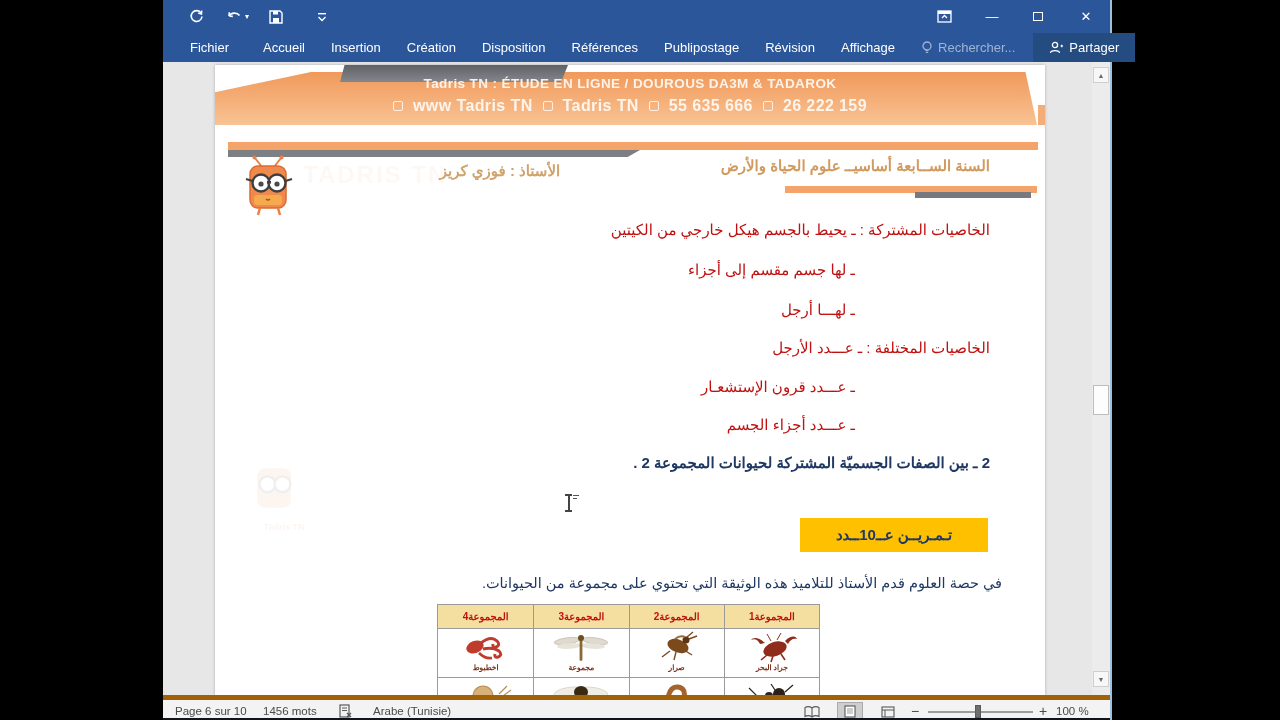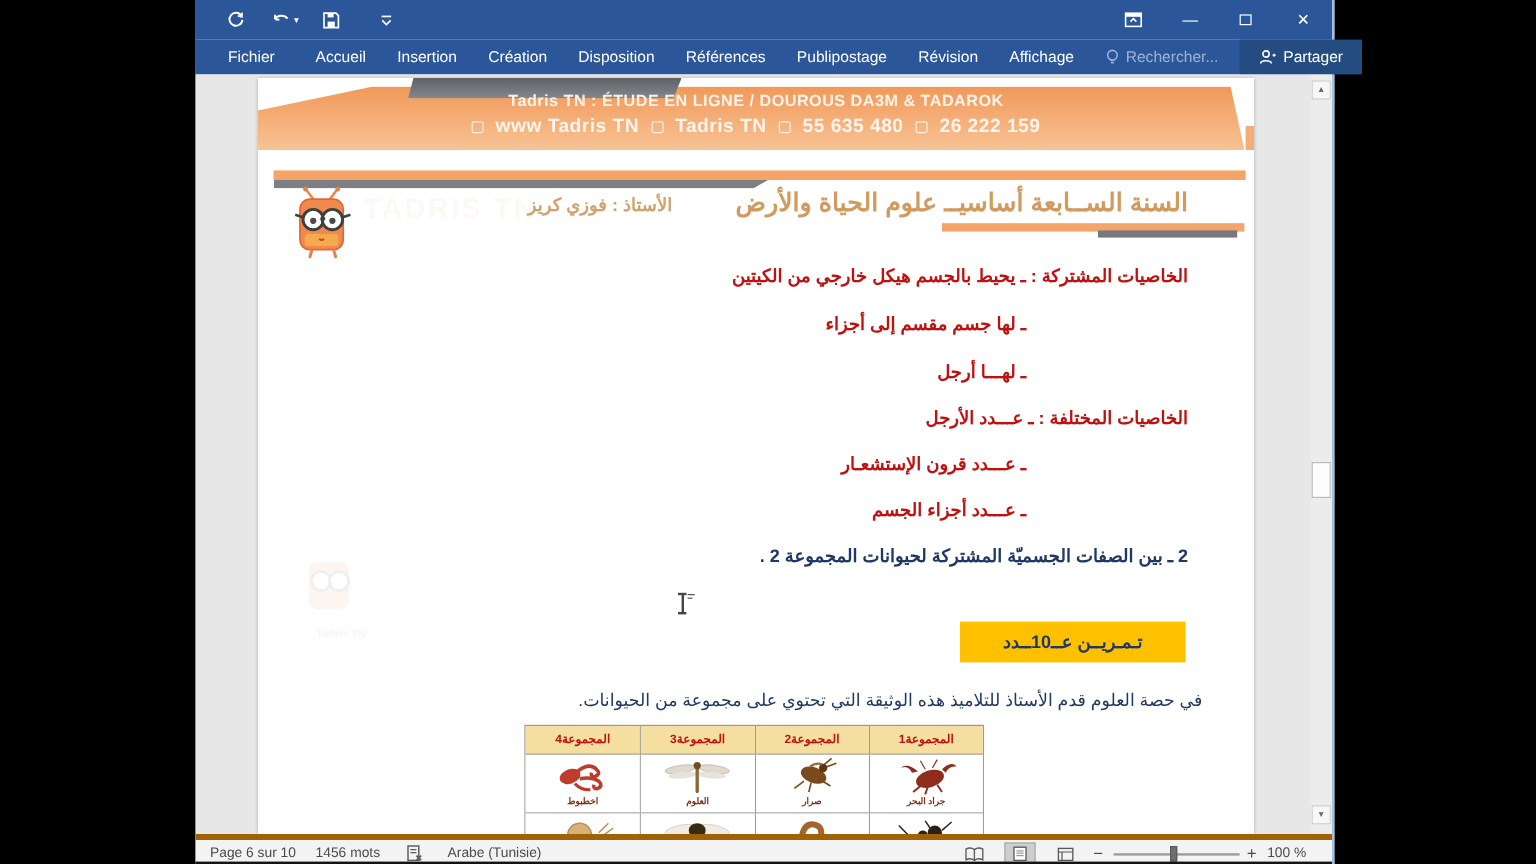--- a/index.html
+++ b/index.html
@@ -46,29 +46,29 @@
   .banner-line { position:absolute; left:60px; width:710px; text-align:center; color:rgba(255,250,244,.92);
                  font-weight:bold; letter-spacing:.4px; white-space:nowrap; }
   #banner-l1 { top:11px; font-size:13.5px; }
   #banner-l2 { top:32px; font-size:16px; display:flex; justify-content:center; gap:10px; align-items:center; }
   .contact-icon { width:10px; height:10px; border:1.2px solid rgba(255,250,244,.85); border-radius:2px; display:inline-block; }
 
   
   #content-topbar { position:absolute; left:13px; top:77px; width:810px; height:8px; background:#f4a468; }
   #content-graybar { position:absolute; left:13px; top:85px; width:412px; height:7px; background:#7c7f84;
                      clip-path:polygon(0 0,100% 0,97% 100%,0 100%); }
-  #course-title { position:absolute; right:55px; top:92px; font-size:21px; font-weight:bold;
+  #course-title { position:absolute; right:55px; top:92px; font-size:15px; font-weight:bold;
                   color:#d19a5e; white-space:nowrap; direction:rtl; }
   #course-underline { position:absolute; left:570px; top:121px; width:252px; height:7px; background:#f4a468; }
   #course-underline-gray { position:absolute; left:700px; top:127px; width:116px; height:6px; background:#77797e; }
   #teacher-name { position:absolute; left:200px; top:97px; width:170px; text-align:center; font-size:15px;
                   font-weight:bold; color:#cfa36b; white-space:nowrap; direction:rtl; }
 
   
-  .red-line { position:absolute; right:55px; font-size:15px; font-weight:bold; color:#c01010;
+  .red-line { position:absolute; right:55px; font-size:15px; font-weight:normal; color:#c01010;
               white-space:nowrap; direction:rtl; }
   .red-indent { right:190px; }
   #question2 { position:absolute; right:55px; top:389px; font-size:15px; font-weight:bold;
                color:#1f3864; white-space:nowrap; direction:rtl; }
   #exercise-box { position:absolute; left:585px; top:453px; width:188px; height:34px; background:#ffc000;
                   color:#1f3864; font-size:15px; font-weight:bold; display:flex; align-items:center;
                   justify-content:center; direction:rtl; white-space:nowrap; }
   #intro-line { position:absolute; right:43px; top:510px; font-size:14.5px; font-weight:normal;
                 color:#1f3864; white-space:nowrap; direction:rtl; }
 
@@ -210,21 +210,21 @@
       <div id="banner"></div>
       <div id="banner-sliver"></div>
       <div id="banner-trapezoid"></div>
       <div class="banner-line" id="banner-l1">Tadris TN : ÉTUDE EN LIGNE / DOUROUS DA3M &amp; TADAROK</div>
       <div class="banner-line" id="banner-l2">
         <span class="contact-icon"></span>
         <span>www Tadris TN</span>
         <span class="contact-icon"></span>
         <span>Tadris TN</span>
         <span class="contact-icon"></span>
-        <span>55 635 480</span>
+        <span>55 635 666</span>
         <span class="contact-icon"></span>
         <span>26 222 159</span>
       </div>
 
       <div id="content-topbar"></div>
       <div id="content-graybar"></div>
 
       <svg class="abs" style="left:27px; top:90px;" width="54" height="64" viewBox="0 0 54 64">
         <path d="M20 12 L13 3" stroke="#e8824a" stroke-width="2" fill="none"></path>
           <circle cx="12.5" cy="2.5" r="2" fill="#e8824a"></circle>
@@ -301,21 +301,21 @@
           </div>
           <div class="t-cell t-body">
             <svg width="62" height="32" viewBox="0 0 62 32">
               <ellipse cx="17" cy="10" rx="13" ry="3.2" fill="#dedacf" stroke="#b9b2a0" stroke-width=".6" transform="rotate(-8 17 10)"></ellipse>
               <ellipse cx="45" cy="10" rx="13" ry="3.2" fill="#dedacf" stroke="#b9b2a0" stroke-width=".6" transform="rotate(8 45 10)"></ellipse>
               <ellipse cx="19" cy="15" rx="12" ry="2.8" fill="#e7e3d8" transform="rotate(-4 19 15)"></ellipse>
               <ellipse cx="43" cy="15" rx="12" ry="2.8" fill="#e7e3d8" transform="rotate(4 43 15)"></ellipse>
               <rect x="29.6" y="8" width="2.8" height="22" rx="1.4" fill="#8a6a33"></rect>
               <circle cx="31" cy="7" r="3" fill="#6d4f22"></circle>
             </svg>
-            <div class="animal-label">العلوم</div>
+            <div class="animal-label">مجموعة</div>
           </div>
           <div class="t-cell t-body">
             <svg width="54" height="32" viewBox="0 0 54 32">
               <ellipse cx="16" cy="16" rx="9" ry="6" fill="#bf3b2b" transform="rotate(-20 16 16)"></ellipse>
               <path d="M22 12 Q32 4 38 10 Q42 14 37 16 Q33 17 34 13" fill="none" stroke="#bf3b2b" stroke-width="3"></path>
               <path d="M24 18 Q34 16 40 20 Q44 24 39 26 Q35 27 36 23" fill="none" stroke="#bf3b2b" stroke-width="3"></path>
               <path d="M20 22 Q26 28 33 27" fill="none" stroke="#bf3b2b" stroke-width="2.6"></path>
             </svg>
             <div class="animal-label">اخطبوط</div>
           </div>

